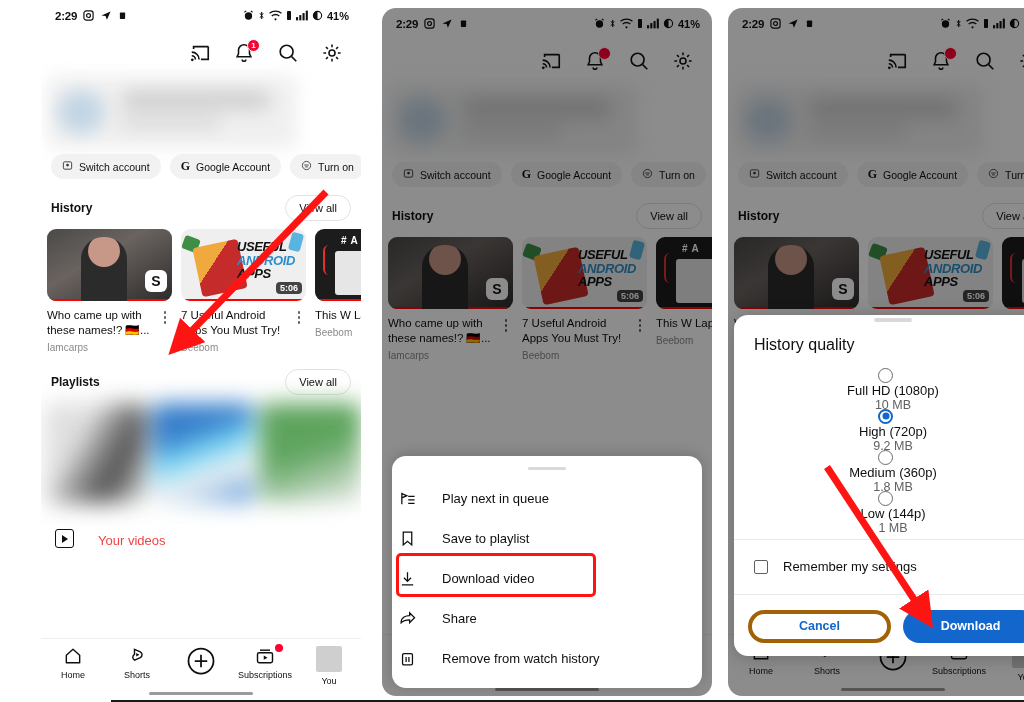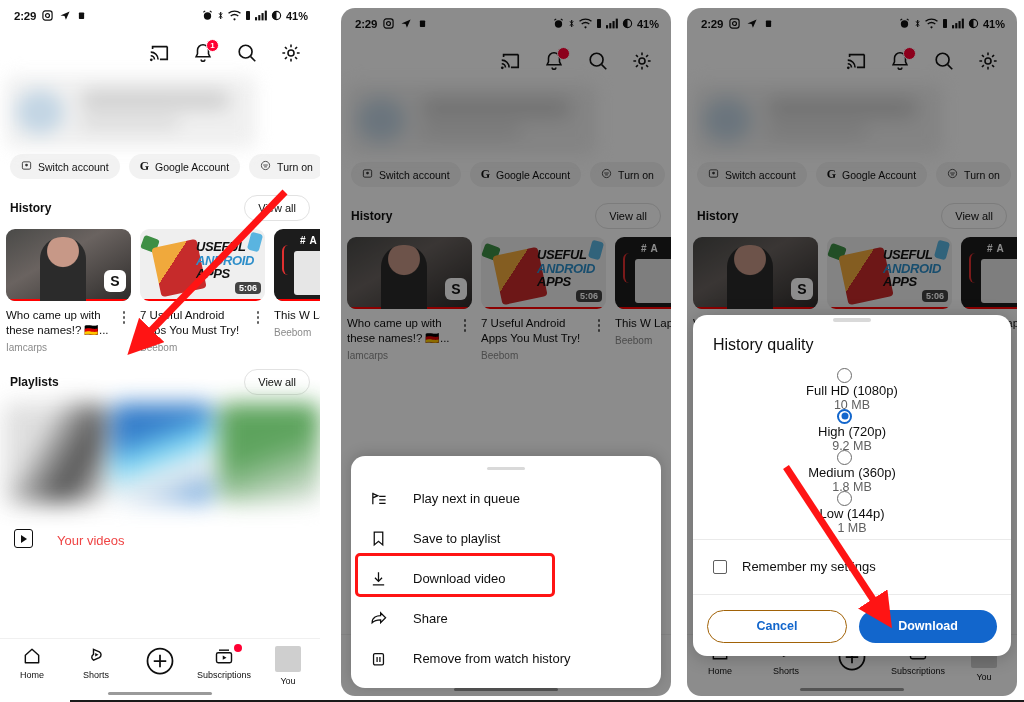--- a/index.html
+++ b/index.html
@@ -3,21 +3,21 @@
 <meta charset="utf-8">
 <style>
   * { margin:0; padding:0; box-sizing:border-box; }
   html,body{ width:1024px; height:702px; }
   body{
     font-family:"Liberation Sans", sans-serif;
     background:#ffffff;
     position:relative;
     overflow:hidden;
   }
-  .stage{ position:absolute; inset:0; }
+  .stage{ position:absolute; inset:0;margin-left:41px; }
 
   
   .phone{
     position:absolute;
     background:#ffffff;
     overflow:hidden;
   }
   #panel1{ left:0;   top:0;   width:320px; height:700px; }
   #panel2{ left:341px; top:8px; width:330px; height:688px; border-radius:14px; }
   #panel3{ left:687px; top:8px; width:330px; height:688px; border-radius:14px; }
@@ -188,21 +188,21 @@
 
   
   .sheet{
     position:absolute; left:10px; right:10px; bottom:8px;
     background:#fff; border-radius:14px; z-index:60;
     padding:8px 0 10px 0;
     box-shadow:0 -2px 14px rgba(0,0,0,.18);
   }
   .grabber{ width:38px;height:3.5px;border-radius:3px;background:#d9d9d9;margin:3px auto 8px auto; }
   .mitem{
-    display:flex; align-items:center; height:40px; padding-left:18px; gap:26px;
+    display:flex; align-items:center; height:40px; padding-left:6px; gap:26px;
     font-size:13px; color:#0f0f0f;
   }
   .mitem .mi{ width:18px; display:flex; justify-content:center; }
   .redbox{
     position:absolute; left:14px; right:auto; width:200px;
     border:3.5px solid #ff1414; border-radius:5px; z-index:70;
     pointer-events:none;
   }
 
   
@@ -230,21 +230,21 @@
   .opt .size{ color:#606060; font-size:12.5px; }
   .divider{ height:1px; background:#eaeaea; margin:7px 0; }
   .remember{ display:flex; align-items:center; height:40px; padding:0 20px; font-size:13px; color:#0f0f0f;}
   .cbox{ width:14px;height:14px;border:1.6px solid #5f5f5f;border-radius:2px;margin-right:15px;flex:0 0 14px;}
   .actions{ display:flex; gap:12px; padding:8px 14px 13px 14px; }
   .btn{
     flex:1; height:33px; border-radius:18px;
     display:flex;align-items:center;justify-content:center;
     font-size:12.5px; font-weight:600; cursor:pointer;
   }
-  .btn-cancel{ border:1px solid #a16207; color:#1266cc; background:#fff; }
+  .btn-cancel{ border:4px solid #a16207; color:#1266cc; background:#fff; }
   .btn-primary{ background:#1266cc; color:#fff; }
 
   
   .arrow{ position:absolute; z-index:90; pointer-events:none; }
 
   
   .footer-rule{
     position:absolute; left:70px; right:0; bottom:0; height:2px; background:#1a1a1a;
   }
 </style>

